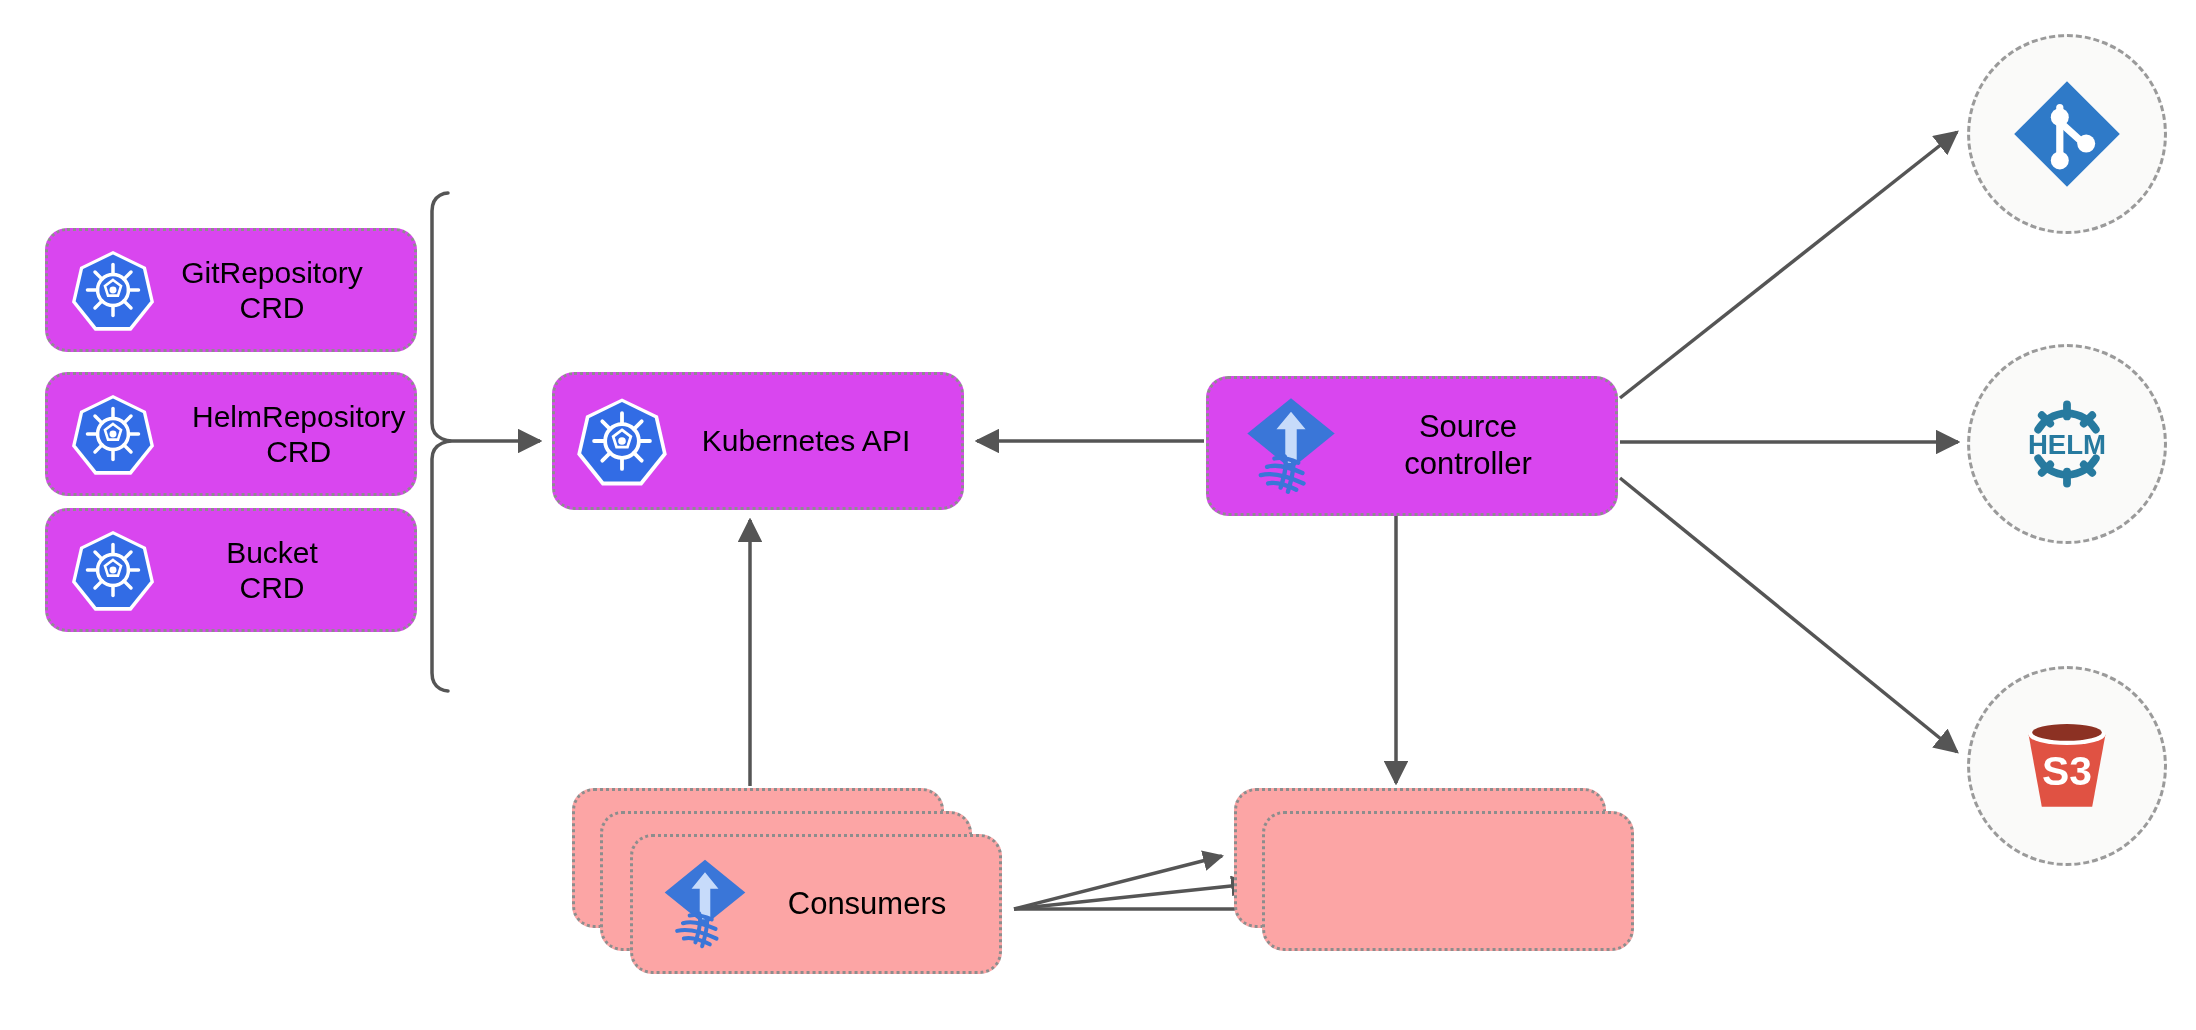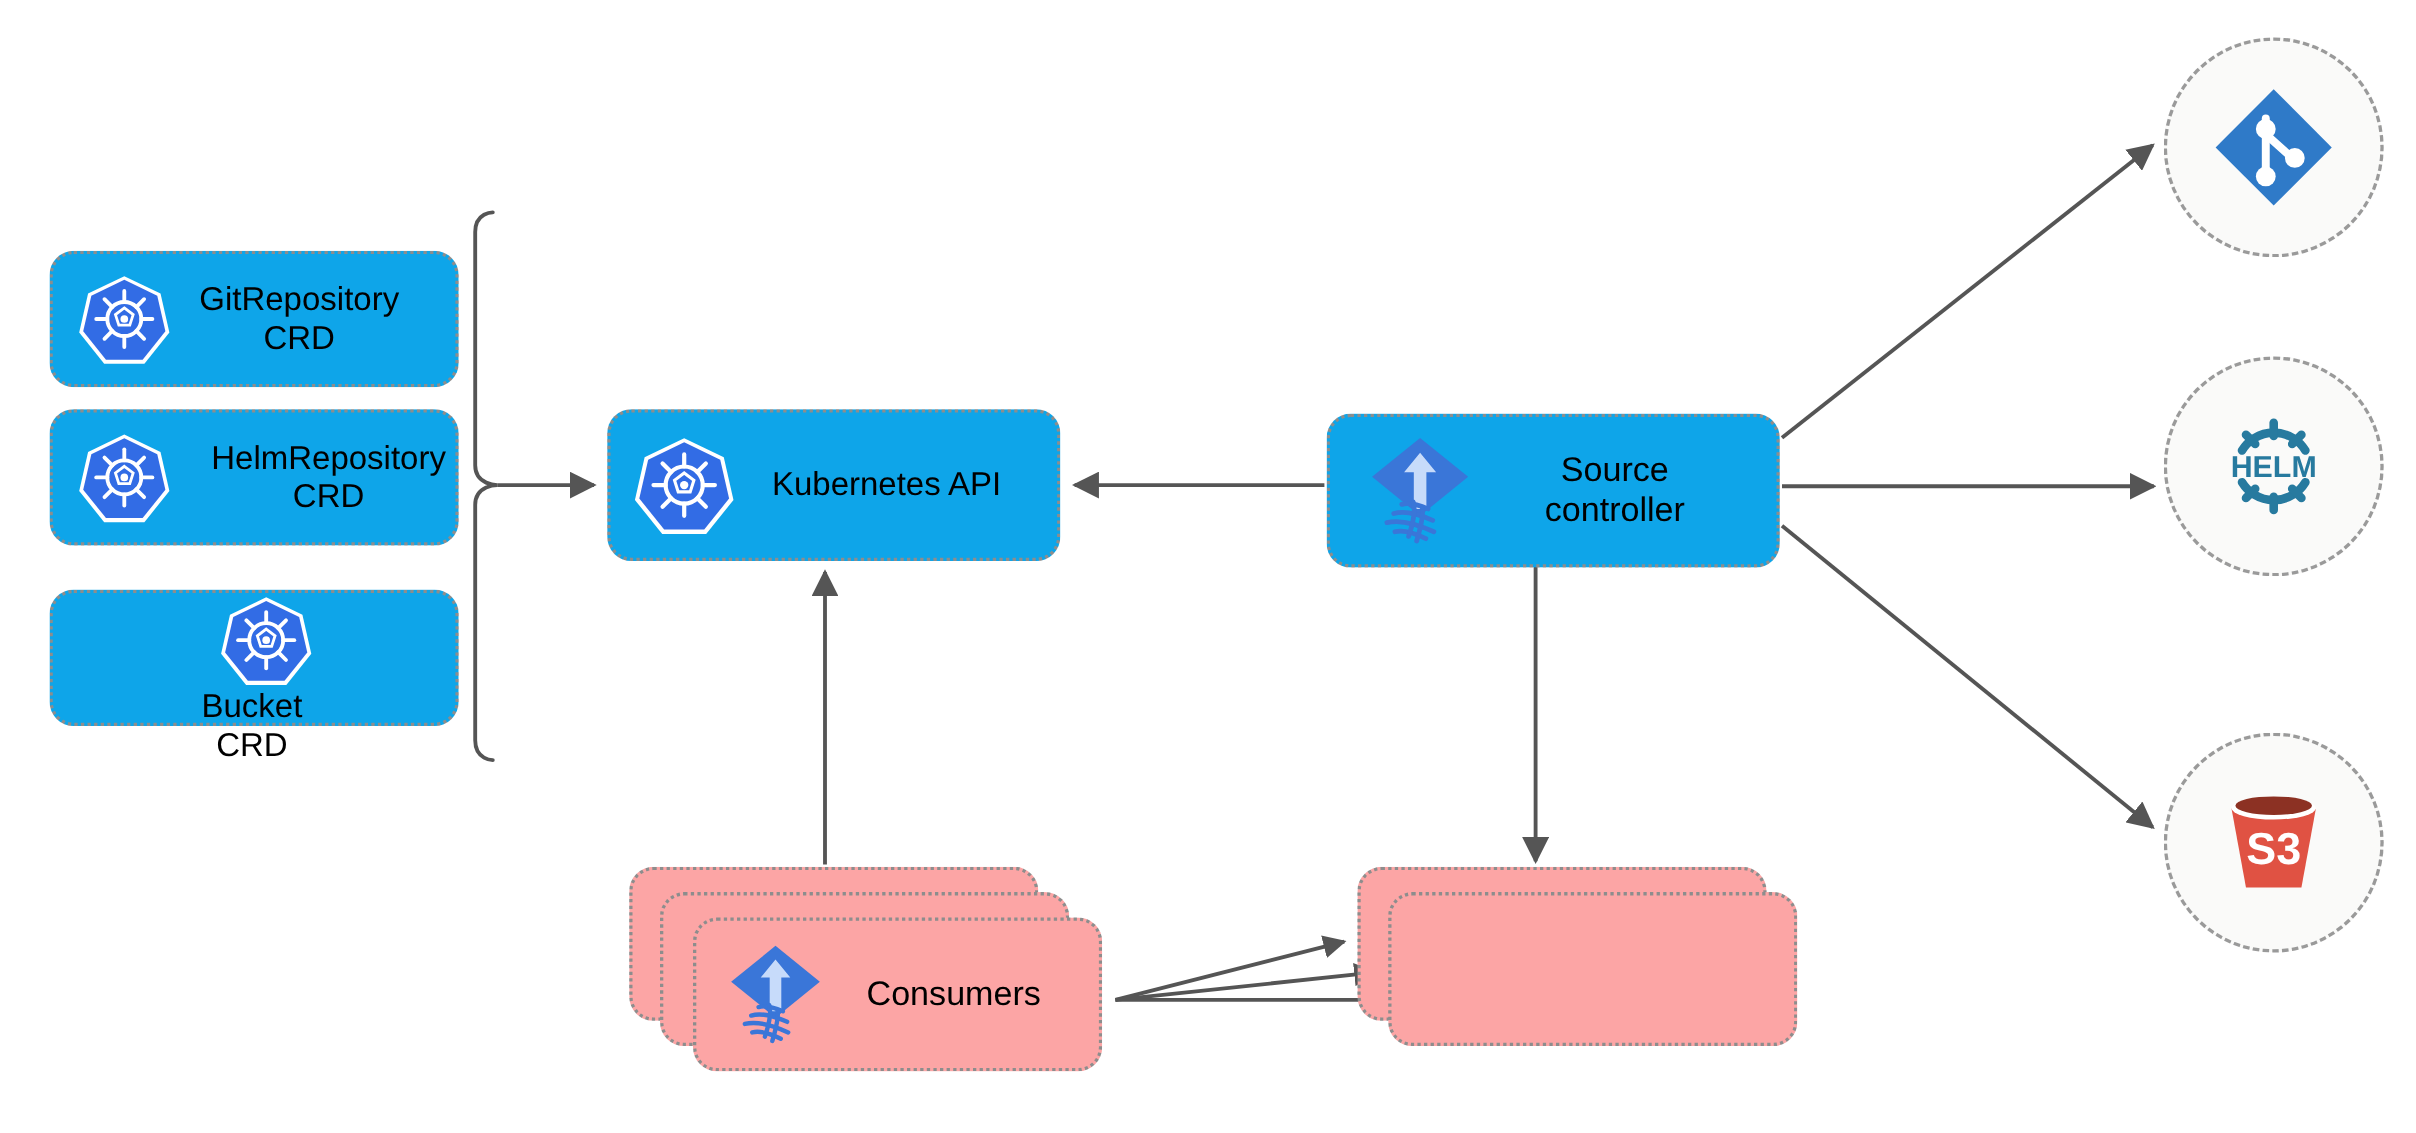--- a/index.html
+++ b/index.html
@@ -27,21 +27,21 @@
     top: 0;
     width: 2196px;
     height: 1030px;
     pointer-events: none;
   }
 
   
   .node {
     position: absolute;
     box-sizing: border-box;
-    background: #0ea5e9;
+    background: #d946ef;
     border: 3px dotted #8d8d8d;
     border-radius: 22px;
     display: flex;
     flex-direction: row;
     align-items: center;
     justify-content: flex-start;
   }
   .node .label {
     color: #000000;
     text-align: center;
@@ -60,21 +60,21 @@
   .crd {
     left: 45px;
     width: 372px;
     height: 124px;
     padding-left: 22px;
   }
   .crd .icon { width: 86px; height: 86px; }
   .crd .label { font-size: 30px; padding-right: 26px; }
   #crd-git  { top: 228px; }
   #crd-helm { top: 372px; gap: 36px; }
-  #crd-bucket { top: 536px; flex-direction: column; }
+  #crd-bucket { top: 508px; }
 
   
   #k8s-api {
     left: 552px; top: 372px;
     width: 412px; height: 138px;
     padding-left: 20px;
   }
   #k8s-api .icon { width: 94px; height: 94px; }
   #k8s-api .label { font-size: 30px; padding-right: 18px; }
 
@@ -123,21 +123,21 @@
     box-sizing: border-box;
     width: 200px; height: 200px;
     border-radius: 50%;
     background: #fafaf9;
     border: 3px dashed #9a9a9a;
     display: flex;
     align-items: center;
     justify-content: center;
   }
   #ext-git  { left: 1967px; top: 34px;  }
-  #ext-helm { left: 1967px; top: 324px; }
+  #ext-helm { left: 1967px; top: 344px; }
   #ext-s3   { left: 1967px; top: 666px; }
   .ext-circle .icon { width: 120px; height: 120px; display:flex;
     align-items:center; justify-content:center; }
 </style>
 </head>
 <body>
 
 <div id="canvas">
 
   <svg id="edges" viewBox="0 0 2196 1030" xmlns="http://www.w3.org/2000/svg">

